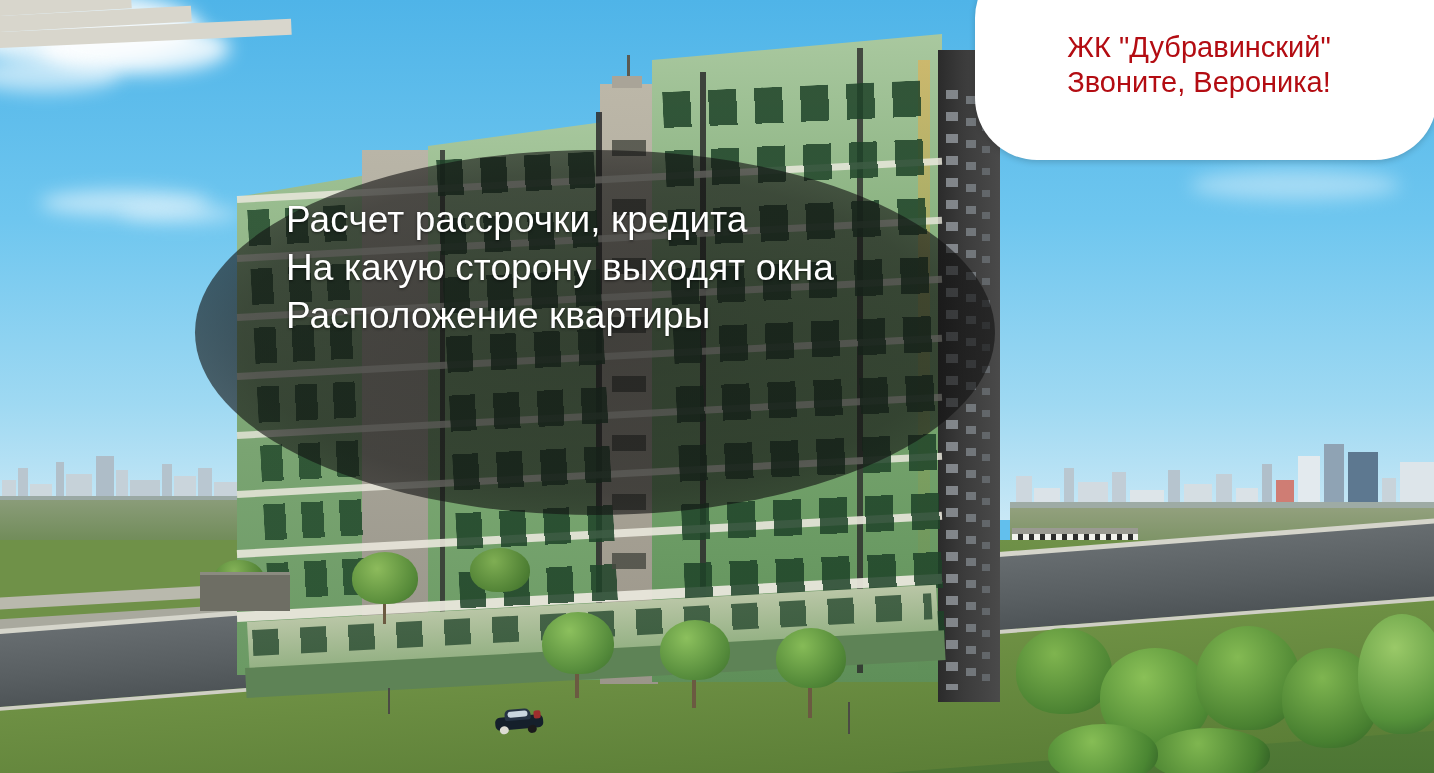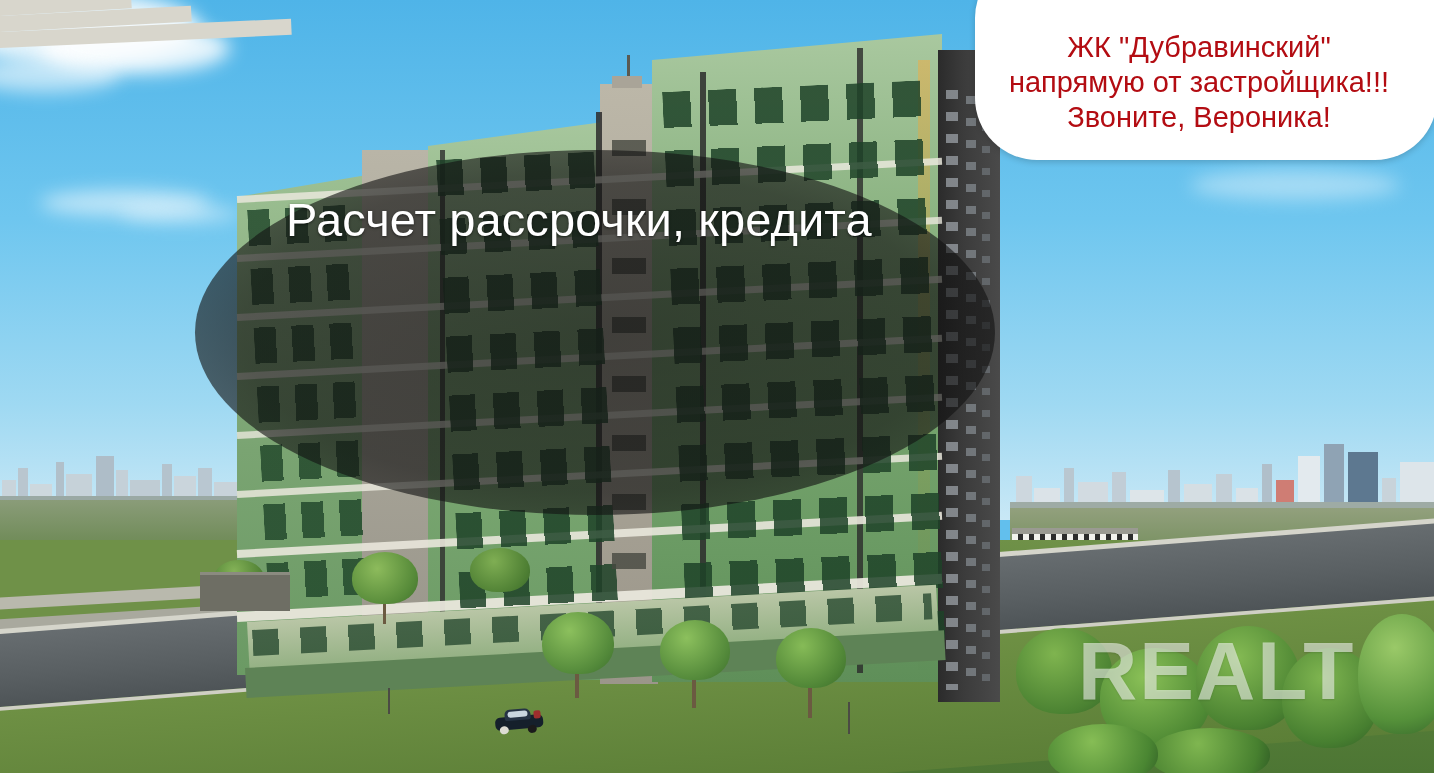--- a/index.html
+++ b/index.html
@@ -28,21 +28,21 @@
   .roofcap{background:#d8d6cc;}
   .band{position:absolute;background:#e9e7dc;}
   
   .tree{position:absolute;border-radius:50% 50% 45% 45%;}
   .trunk{position:absolute;background:#6b5a41;}
   
   #dark-ellipse{position:absolute;left:195px;top:150px;width:800px;height:365px;
       background:radial-gradient(ellipse at center,rgba(18,18,18,.70) 0%,rgba(18,18,18,.66) 62%,rgba(18,18,18,.52) 88%,rgba(18,18,18,0) 100%);
       border-radius:50%;pointer-events:none;}
   #promo-list{position:absolute;left:286px;top:196px;width:740px;color:#ffffff;
-      font-size:47px;line-height:48px;white-space:nowrap;letter-spacing:.1px;
+      font-size:37px;line-height:48px;white-space:nowrap;letter-spacing:.1px;
       text-shadow:0 1px 3px rgba(0,0,0,.55);}
   #promo-list div{height:48px;}
   #speech-bubble{position:absolute;left:975px;top:-44px;width:462px;height:204px;
       background:#ffffff;border-radius:62px;box-shadow:0 2px 6px rgba(0,0,0,.18);}
   #bubble-text{position:absolute;left:0;right:14px;top:74px;text-align:center;
       color:#b30c12;font-size:29px;line-height:35px;font-weight:400;white-space:nowrap;}
   #watermark{position:absolute;left:1078px;top:630px;font-size:82px;line-height:82px;
       font-weight:700;letter-spacing:2px;color:rgba(255,255,255,.55);
       text-shadow:0 1px 2px rgba(0,0,0,.12);}
   .car{position:absolute;}
@@ -227,25 +227,25 @@
 
   <div class="tree" style="left:1048px;top:724px;width:110px;height:58px;background:radial-gradient(circle at 40% 30%,#86bd55 0%,#4a8632 74%,#325f26 100%);"></div>
 
   <div class="bld" style="left:848px;top:702px;width:2px;height:32px;background:#4b4b44;"></div>
   <div class="bld" style="left:388px;top:688px;width:2px;height:26px;background:#4b4b44;"></div>
 
   <div id="dark-ellipse"></div>
 
   <div id="promo-list">
     <div>Расчет рассрочки, кредита</div>
+    <div>На какую сторону выходят окна</div>
+    <div>Расположение квартиры</div>
   </div>
 
   <div id="speech-bubble">
     <div id="bubble-text">
       <div>ЖК "Дубравинский"</div>
-      <div>напрямую от застройщика!!!</div>
       <div>Звоните, Вероника!</div>
     </div>
   </div>
 
-  <div id="watermark">REALT</div>
 
 </div>
 
 </body></html>

